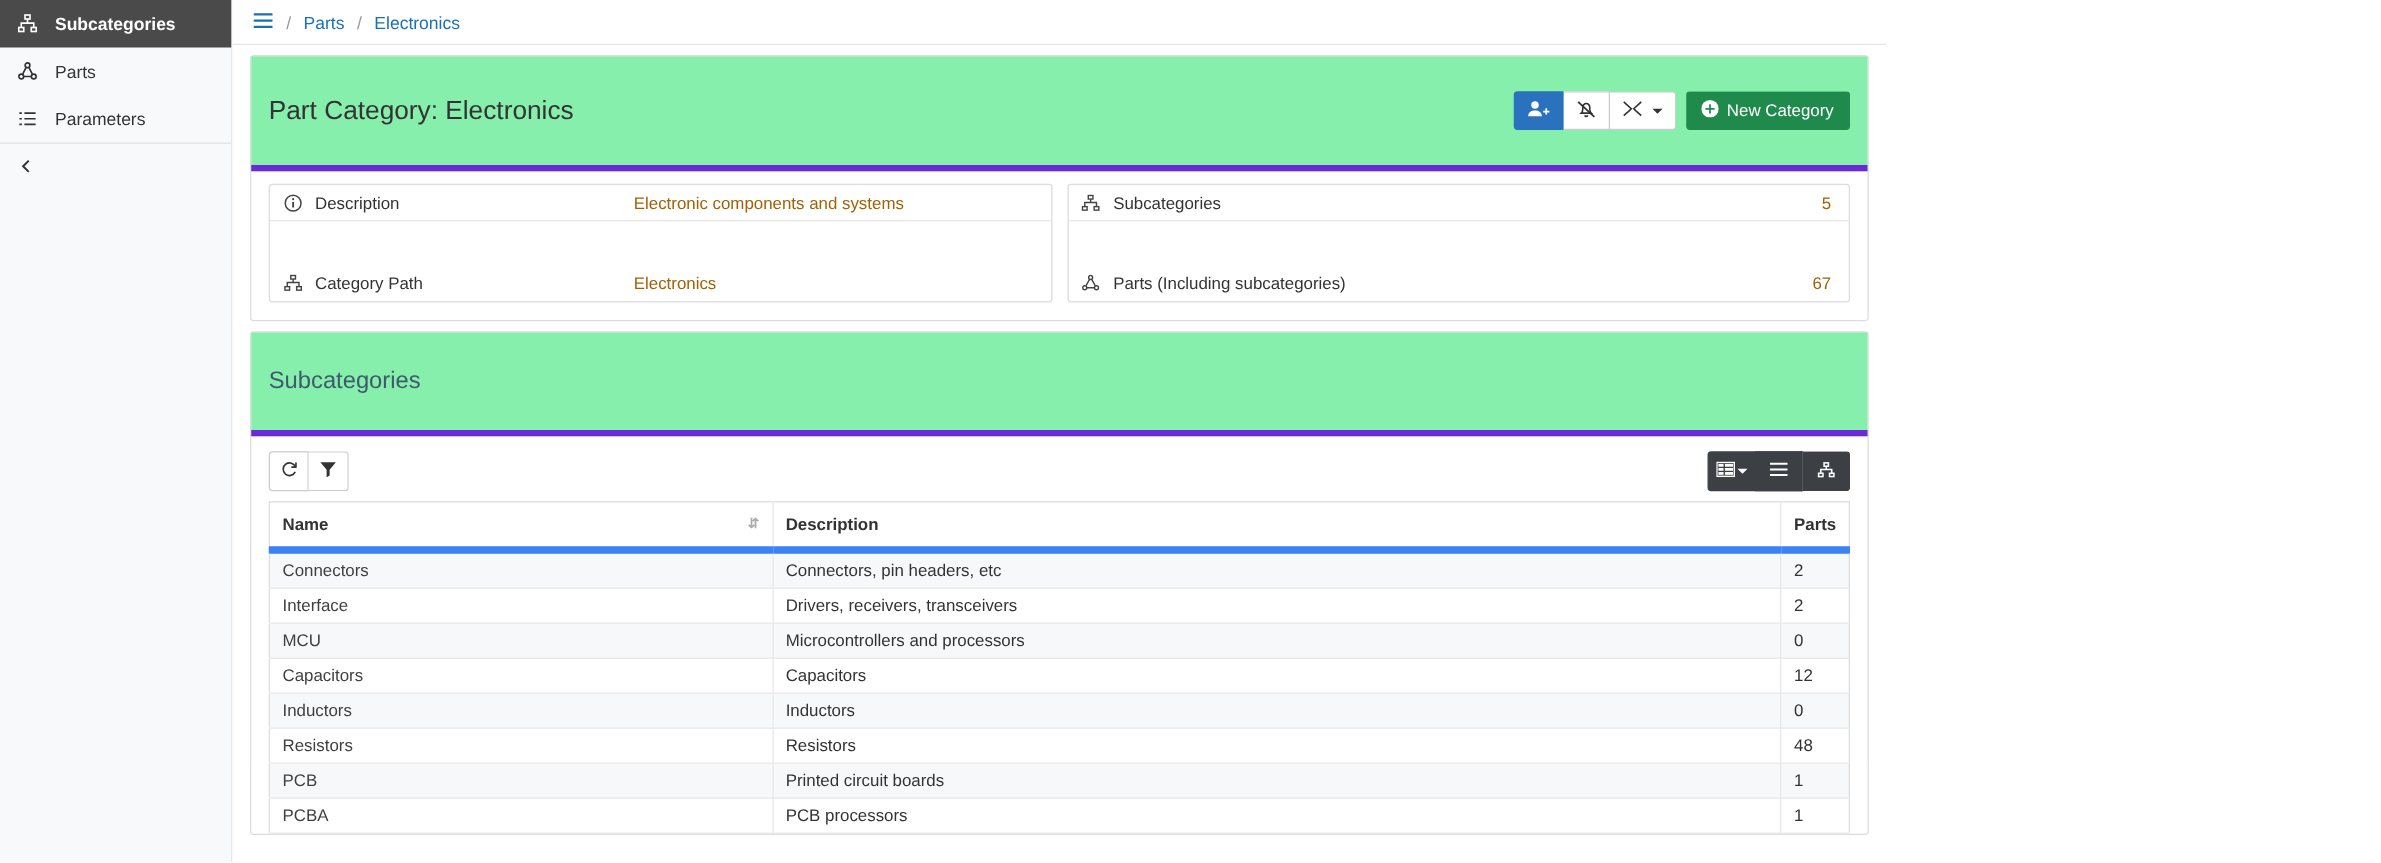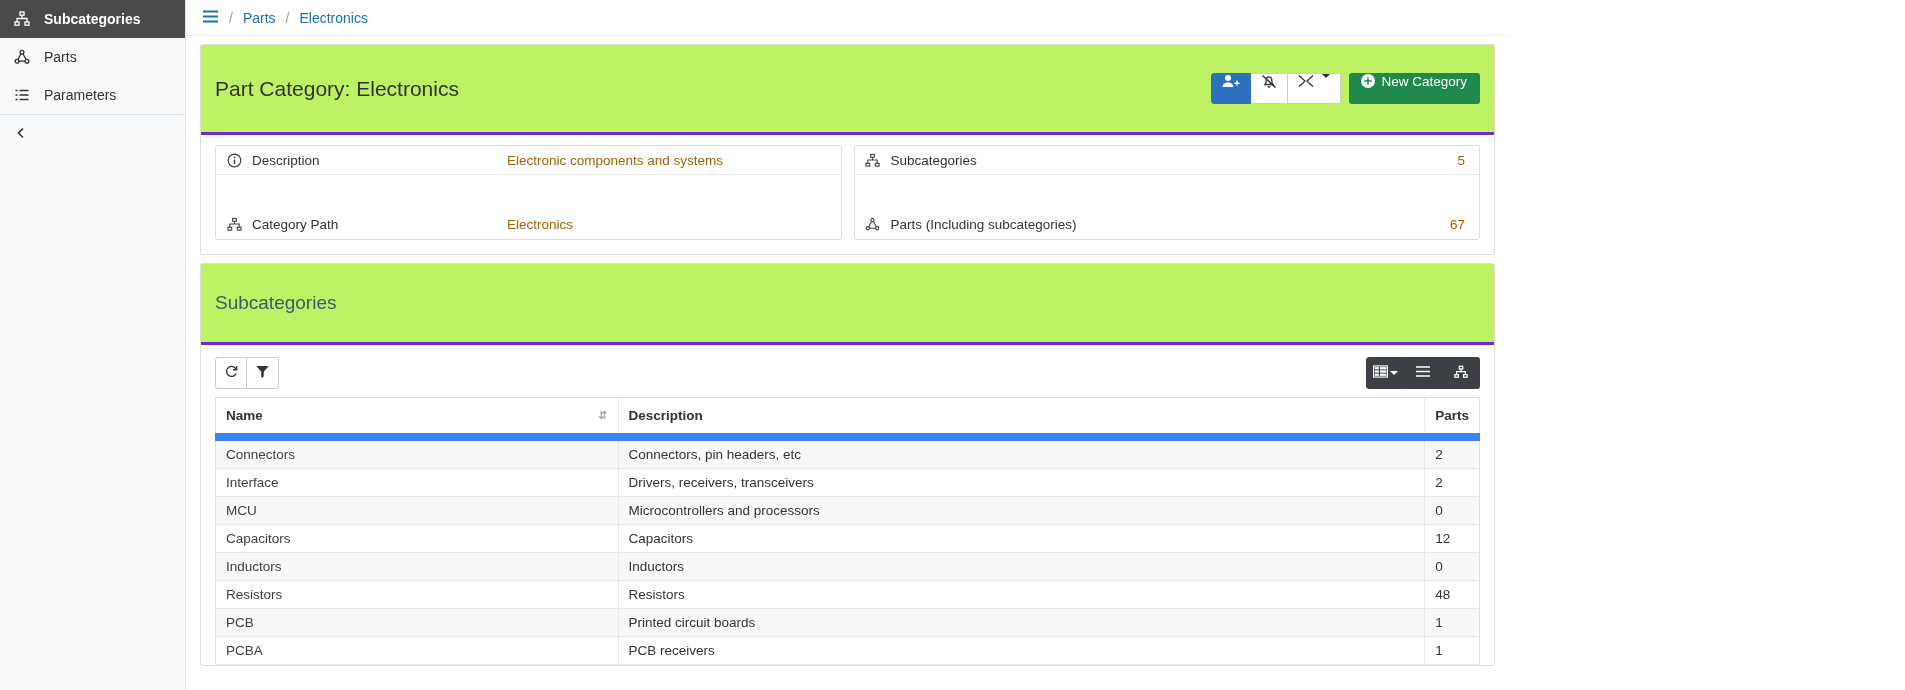--- a/index.html
+++ b/index.html
@@ -82,22 +82,22 @@
   .crumb-link { color: #1a6fb5; text-decoration: none; cursor: pointer; }
 
   
   .panel {
     margin: 8px 14px 0 14px;
     border: 1px solid #dcdcdc;
     border-radius: 3px;
     background: #fff;
   }
   .panel-heading {
-    background: #bef264;
-    border-bottom: 3px solid #6d28d9;
+    background: #86efac;
+    border-bottom: 5px solid #6d28d9;
     padding: 28px 14px;
     display: flex;
     align-items: center;
     justify-content: space-between;
     min-height: 46px;
   }
   .panel-title {
     font-size: 21px;
     color: #333;
     font-weight: normal;
@@ -108,20 +108,21 @@
     color: #3f5a6b;
     font-weight: normal;
     margin: 0;
   }
 
   
   .btn-group { display: flex; align-items: center; }
   .btn {
     height: 31px;
     display: inline-flex;
+    align-items: center;
     gap: 6px;
     padding: 0 10px;
     font-size: 13.5px;
     border: 1px solid #ccc;
     background: #fff;
     color: #333;
     cursor: pointer;
   }
   .btn + .btn { border-left: none; }
   .btn.primary { background: #2a72bd; border-color: #2a72bd; color: #fff; }
@@ -200,21 +201,21 @@
     width: calc(100% - 28px);
     margin: 0 14px 0 14px;
     border-collapse: collapse;
     border: 1px solid #dcdcdc;
     font-size: 13.5px;
   }
   table.data th {
     text-align: left;
     font-weight: bold;
     padding: 10px 10px;
-    border-bottom: 8px solid #3b82f6;
+    border-bottom: 6px solid #3b82f6;
     border-right: 1px solid #e7e7e7;
     color: #333;
     background: #fff;
     white-space: nowrap;
   }
   table.data th:last-child { border-right: none; }
   table.data td {
     padding: 6px 10px;
     border-bottom: 1px solid #e7e7e7;
     border-right: 1px solid #e7e7e7;
@@ -502,21 +503,21 @@
             <td>Resistors</td>
             <td>48</td>
           </tr>
           <tr>
             <td class="indent-1"><a class="cell-link">PCB</a></td>
             <td>Printed circuit boards</td>
             <td>1</td>
           </tr>
           <tr>
             <td class="indent-1"><a class="cell-link">PCBA</a></td>
-            <td>PCB receivers</td>
+            <td>PCB processors</td>
             <td>1</td>
           </tr>
         </tbody>
       </table>
     </div>
 
   </div>
 </div>
 
 </body></html>

